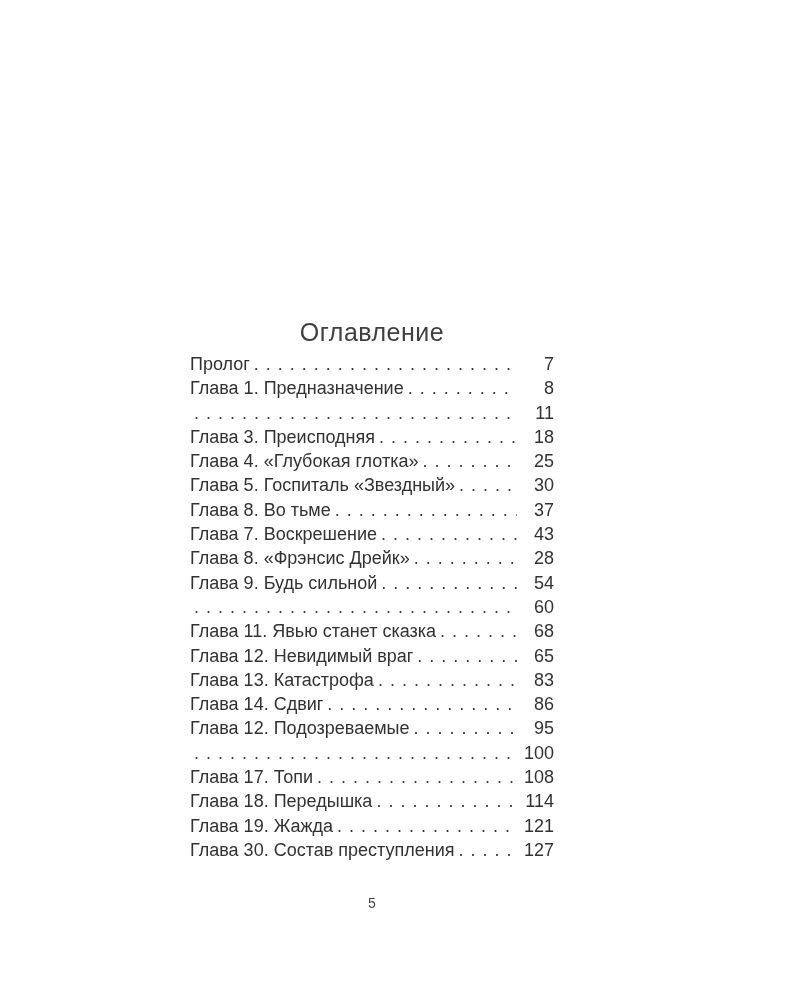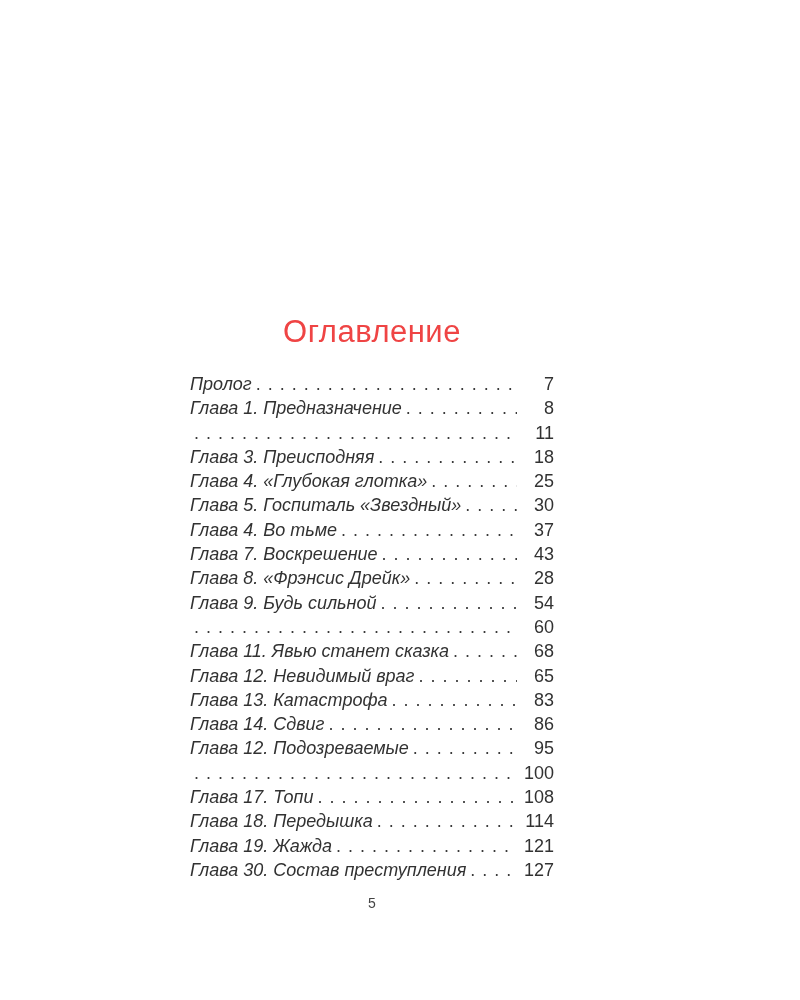--- a/index.html
+++ b/index.html
@@ -16,40 +16,39 @@
     color: #323232;
     overflow: hidden;
   }
   .content {
     position: absolute;
     left: 190px;
     top: 316px;
     width: 364px;
   }
   .toc-title {
-    font-size: 31px;
+    font-size: 25px;
     font-weight: 400;
     text-align: center;
-    margin: 0 0 24px 0;
+    margin: 0 0 4px 0;
     line-height: 32px;
     letter-spacing: 0.5px;
-    color: #ef4444;
+    color: #404040;
   }
   .toc-list {
     font-size: 18px;
     line-height: 24.3px;
   }
   .toc-row {
     display: flex;
     align-items: baseline;
     white-space: nowrap;
   }
   .toc-label {
     flex: 0 0 auto;
-    font-style: italic;
   }
   .toc-leader {
     flex: 1 1 auto;
     overflow: hidden;
     white-space: nowrap;
     padding-left: 4px;
     letter-spacing: 1px;
     color: #3a3a3a;
   }
   .toc-page-num {
@@ -106,21 +105,21 @@
     <span class="toc-page-num">25</span>
   </div>
 
   <div class="toc-row">
     <span class="toc-label">Глава 5. Госпиталь «Звездный»</span>
     <span class="toc-leader">. . . . . . . . . . . . . . . . . . . . . . . . . . . . . . . . . . . . . . . . . . . . . </span>
     <span class="toc-page-num">30</span>
   </div>
 
   <div class="toc-row">
-    <span class="toc-label">Глава 4. Во тьме</span>
+    <span class="toc-label">Глава 8. Во тьме</span>
     <span class="toc-leader">. . . . . . . . . . . . . . . . . . . . . . . . . . . . . . . . . . . . . . . . . . . . . </span>
     <span class="toc-page-num">37</span>
   </div>
 
   <div class="toc-row">
     <span class="toc-label">Глава 7. Воскрешение</span>
     <span class="toc-leader">. . . . . . . . . . . . . . . . . . . . . . . . . . . . . . . . . . . . . . . . . . . . . </span>
     <span class="toc-page-num">43</span>
   </div>
 

